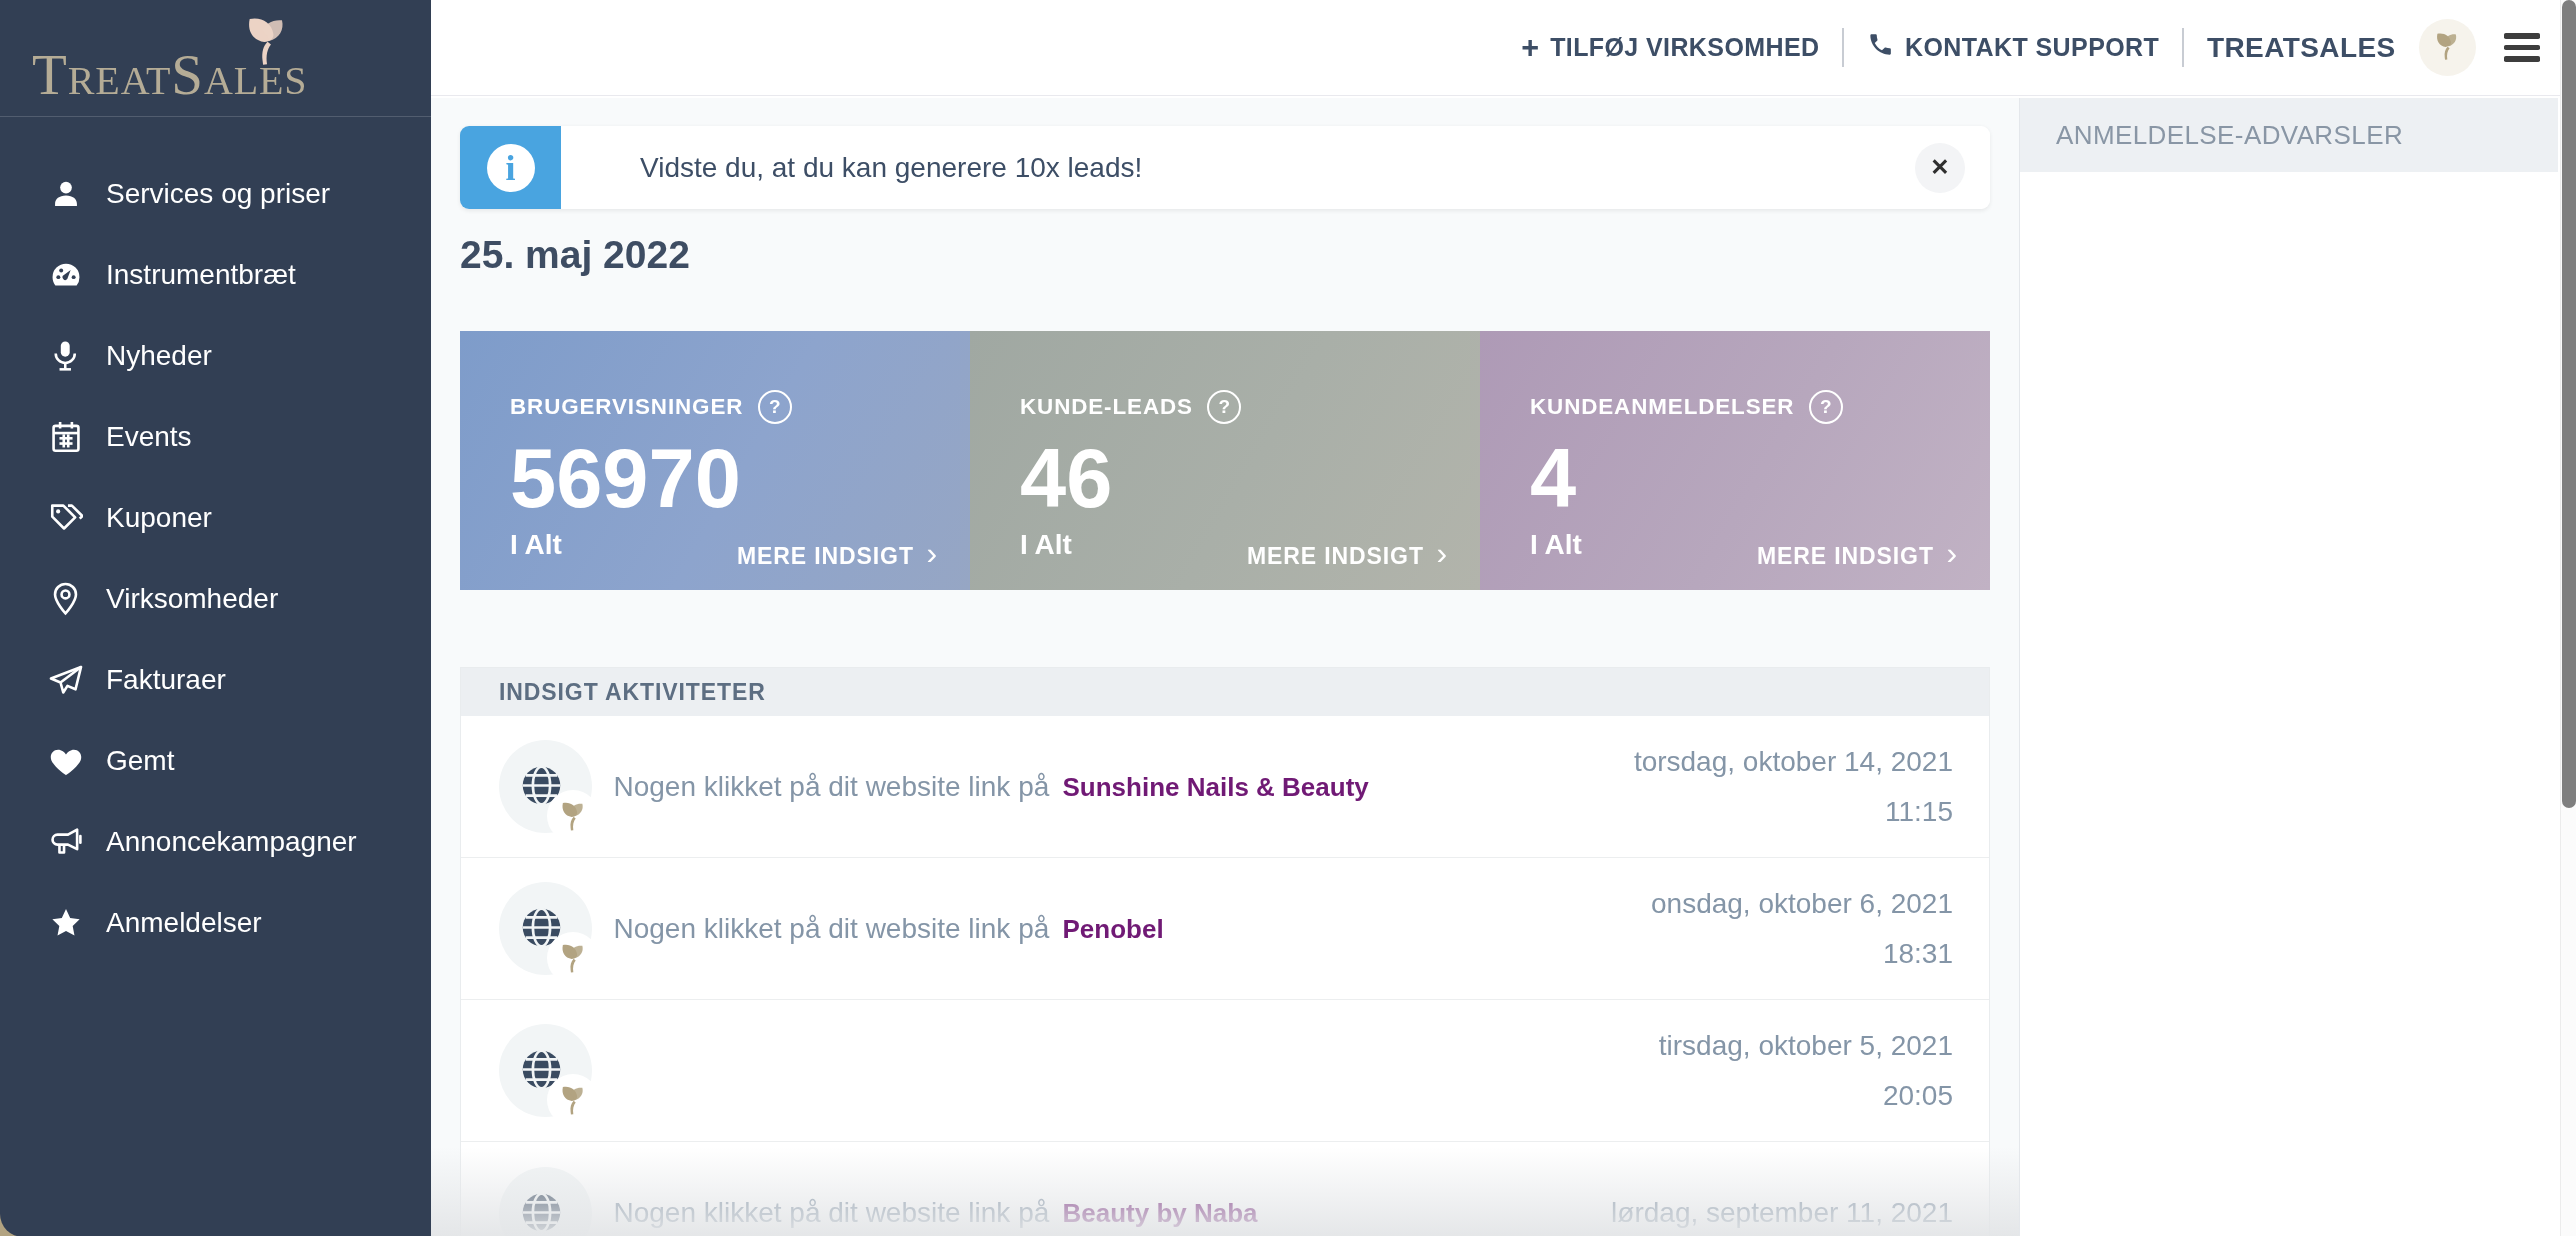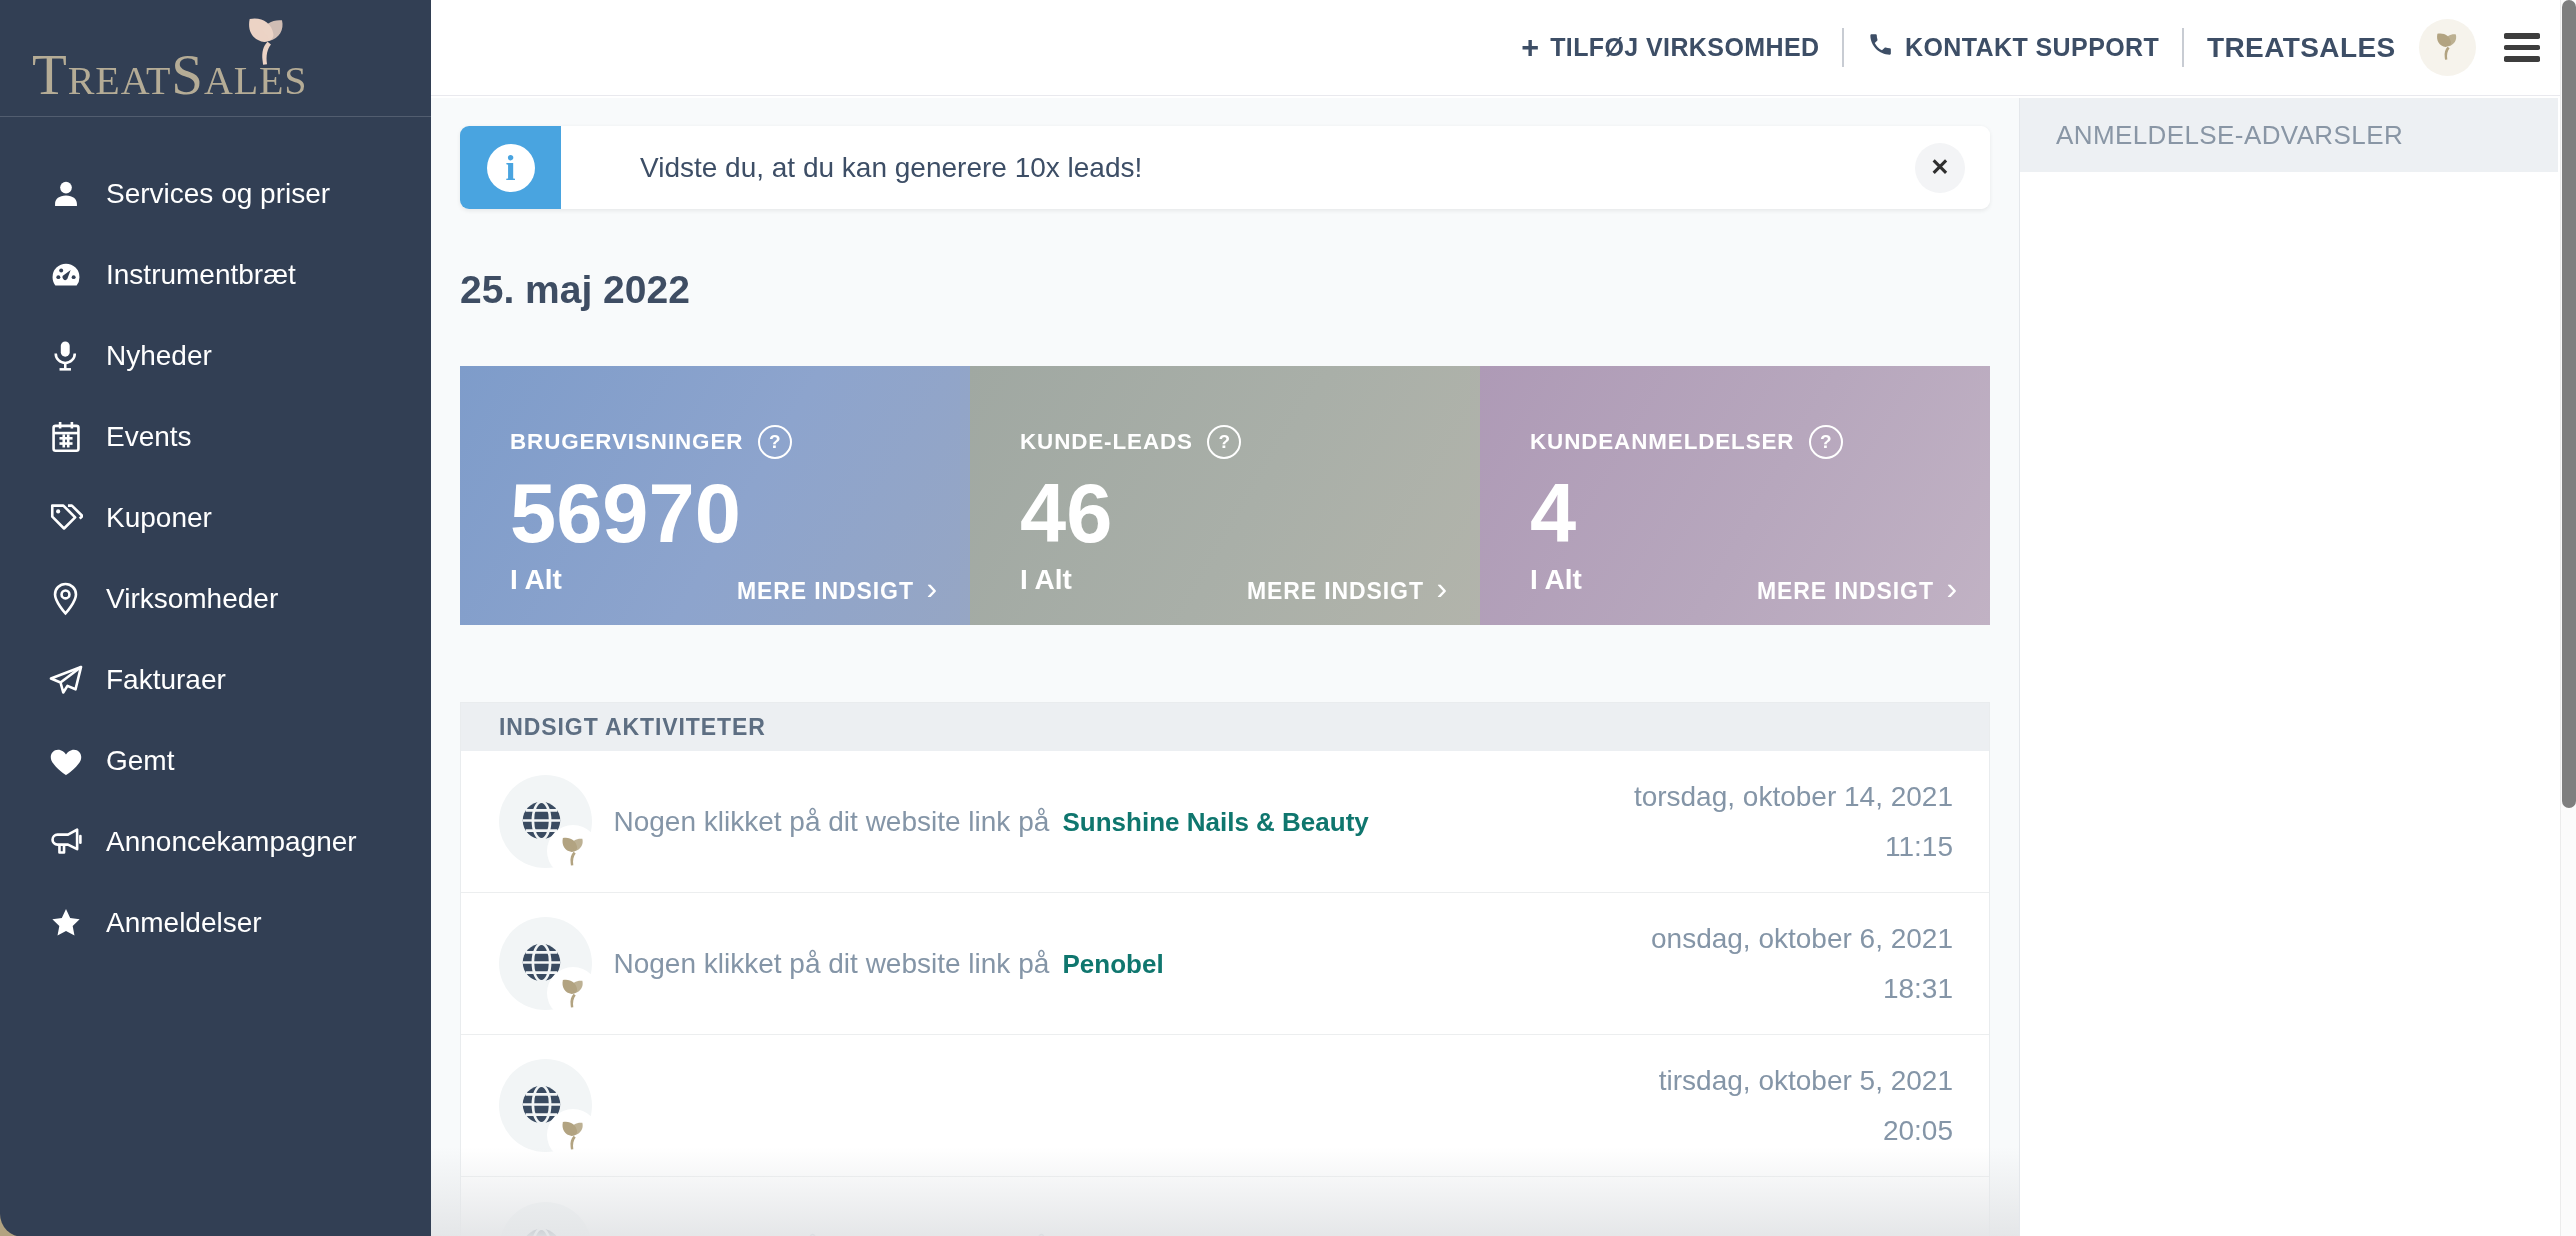--- a/index.html
+++ b/index.html
@@ -62,21 +62,21 @@
   .info-circle { width:48px; height:48px; border-radius:50%; background:#fff; color:#49a4e0;
                  font-family:"Liberation Serif", serif; font-weight:700; font-size:36px;
                  display:flex; align-items:center; justify-content:center; }
   .banner-body { flex:1; background:#fff; border-radius:0 9px 9px 0; display:flex;
                  align-items:center; padding:0 25px 0 79px; }
   .banner-text { color:#3d4e66; font-size:28px; }
   .banner-close { margin-left:auto; width:50px; height:50px; border-radius:50%; background:#f3f4f6;
                   display:flex; align-items:center; justify-content:center; color:#2f2f2f;
                   font-size:23px; font-weight:700; cursor:pointer; }
 
-  .date-heading { margin-top:59px; color:#3e4d63; font-size:39px; font-weight:700; }
+  .date-heading { margin-top:24px; color:#3e4d63; font-size:39px; font-weight:700; }
 
   .cards { margin-top:54px; display:flex; height:259px; }
   .card { flex:1; position:relative; color:#fff; padding:59px 32px 0 50px; cursor:pointer; }
   .card-blue  { background:linear-gradient(120deg,#7e9cca 0%,#8da4cd 55%,#96a6c4 100%); }
   .card-sage  { background:linear-gradient(120deg,#a0a8a2 0%,#a9afa8 55%,#b2b4ab 100%); }
   .card-mauve { background:linear-gradient(120deg,#ae9ab6 0%,#b7a7bd 55%,#c1b2c4 100%); }
   .card-label-row { display:flex; align-items:center; gap:14.4px; }
   .card-label { font-size:22.4px; font-weight:700; letter-spacing:0.9px; }
   .help-badge { width:34px; height:34px; border-radius:50%; border:2.7px solid #fff; font-size:19px;
                 font-weight:700; display:flex; align-items:center; justify-content:center; }
@@ -91,21 +91,21 @@
                 padding-left:38px; color:#5d6e82; font-size:23px; font-weight:700; letter-spacing:0.9px; }
   .act-row { display:flex; align-items:center; height:142px; padding:0 36px 0 38px;
              border-bottom:1.8px solid #eceeef; background:#fff; }
   .act-row:last-child { border-bottom:none; }
   .act-avatar { position:relative; width:93px; height:93px; border-radius:50%;
                 background:#f2f5f6; flex:0 0 93px; }
   .act-globe { position:absolute; left:20px; top:23px; }
   .act-leafbadge { position:absolute; right:-7.2px; bottom:-9px; width:52px; height:52px;
                    border-radius:50%; background:#fff; display:flex; align-items:center; justify-content:center; }
   .act-msg { margin-left:21.5px; font-size:28px; color:#8495a7; }
-  .act-name { color:#0f766e; font-weight:700; font-size:26px; margin-left:5.4px; }
+  .act-name { color:#701a75; font-weight:700; font-size:26px; margin-left:5.4px; }
   .act-when { margin-left:auto; text-align:right; color:#8495a7; font-size:28px; line-height:50px; }
   .fade { position:absolute; left:0; right:0; bottom:0; height:90px; pointer-events:none;
           background:linear-gradient(to bottom, rgba(233,235,237,0), rgba(227,229,231,0.95)); }
 </style>
 </head>
 <body>
 
 <div class="page">
 
   <div class="corner-accent"></div>

